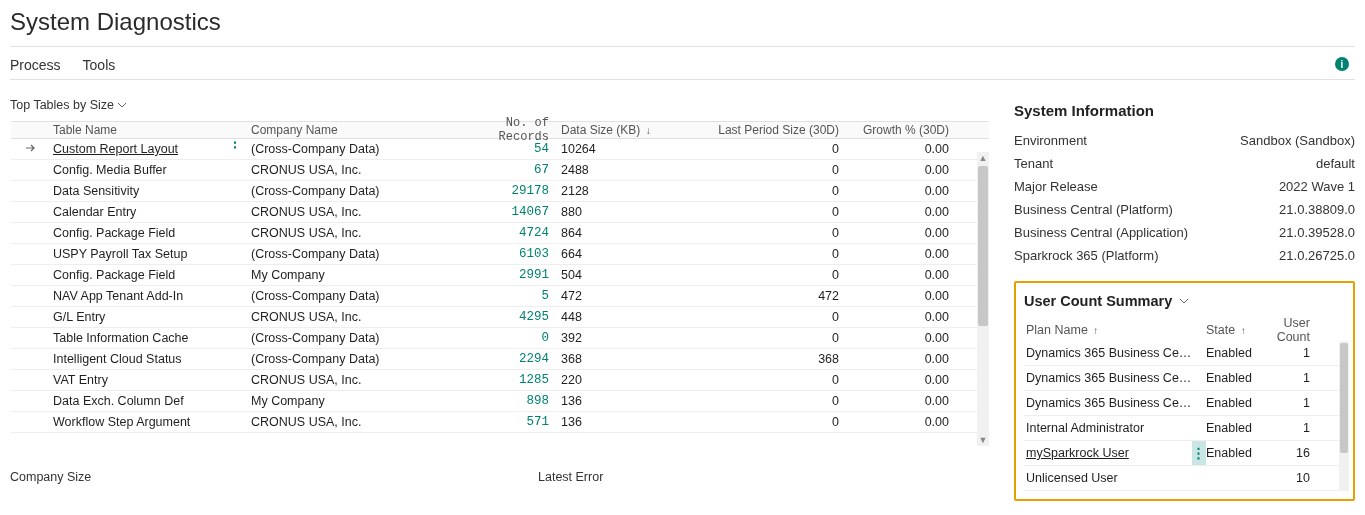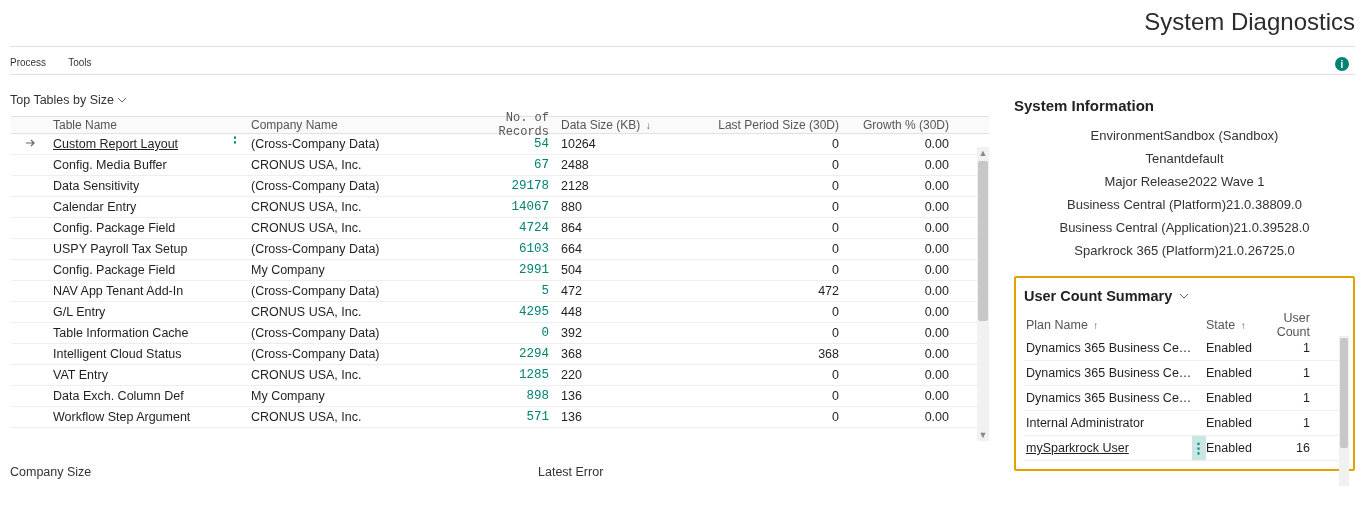--- a/index.html
+++ b/index.html
@@ -23,35 +23,34 @@
     width: 1365px;
   }
   .page {
     padding: 8px 10px 20px 10px;
   }
   h1.page-title {
     font-weight: 300;
     font-size: 24px;
     margin: 0 0 10px 0;
     color: #2b2b2b;
-    text-align: right;
   }
   .top-divider {
     border-top: 1px solid var(--border);
   }
   .menu-bar {
     display: flex;
     align-items: center;
     padding: 10px 0 6px 0;
     border-bottom: 1px solid var(--border);
     position: relative;
   }
   .menu-bar .menu-item {
     margin-right: 22px;
-    font-size: 10px;
+    font-size: 14px;
     color: #333;
     cursor: pointer;
   }
   .info-dot {
     position: absolute;
     right: 6px;
     top: 10px;
     width: 14px;
     height: 14px;
     border-radius: 50%;
@@ -169,21 +168,21 @@
 
   
   .sysinfo-title {
     font-size: 15px;
     font-weight: 600;
     color: #222;
     margin: 4px 0 14px 0;
   }
   .kv {
     display: flex;
-    justify-content: center;
+    justify-content: space-between;
     font-size: 13px;
     color: #333;
     margin-bottom: 8px;
   }
   .kv .k { color: #333; }
   .kv .v { color: #333; }
 
   
   .uc-box {
     border: 2px solid var(--orange);
@@ -522,20 +521,26 @@
             <div class="uc-row selected">
               <div class="uc-plan"><span>mySparkrock User</span></div>
               <div class="uc-sel">
                 <span class="sel-cell">
                   <span class="more-dots">⋮</span>
                 </span>
               </div>
               <div class="uc-state">Enabled</div>
               <div class="uc-count">16</div>
             </div>
+            <div class="uc-row">
+              <div class="uc-plan"><span>Unlicensed User</span></div>
+              <div class="uc-sel"></div>
+              <div class="uc-state"></div>
+              <div class="uc-count">10</div>
+            </div>
             <div class="uc-vtrack">
             <div class="thumb" style="top:2px;height:110px;"></div>
           </div>
         </div>
       </div>
     </div>
   </div>
 
 </div>
 

